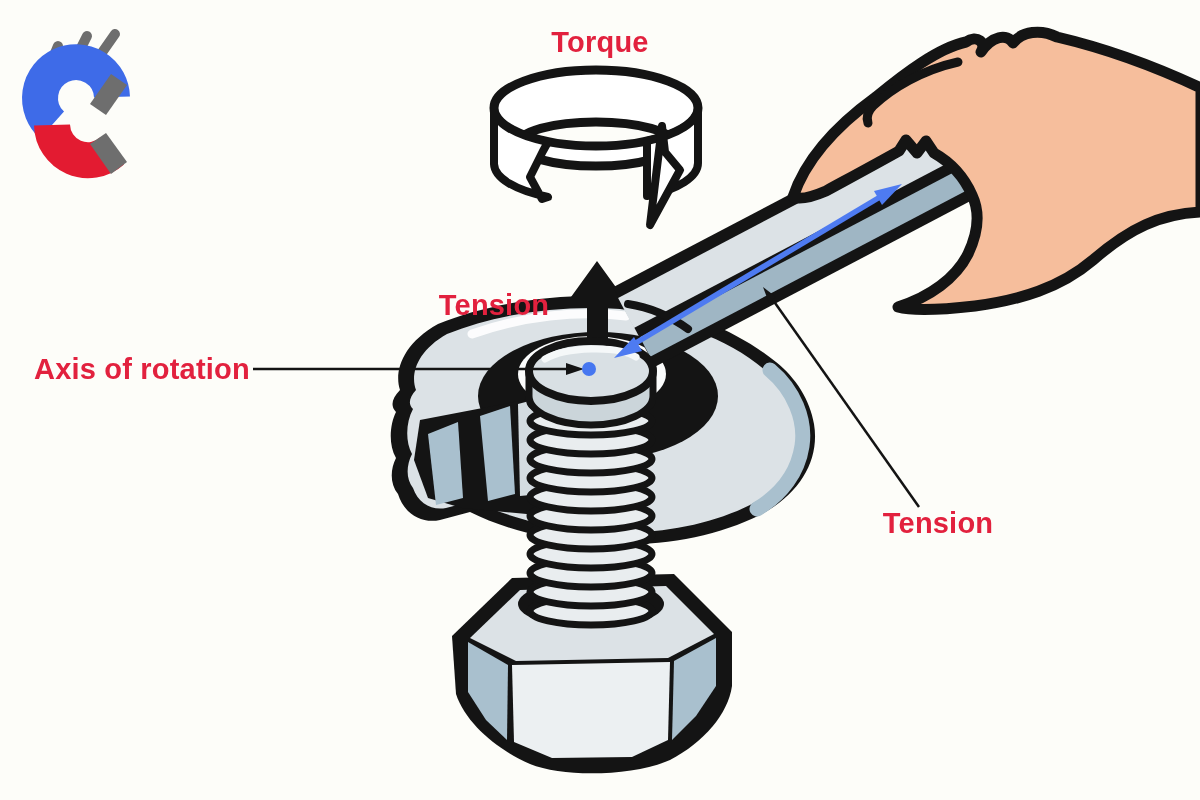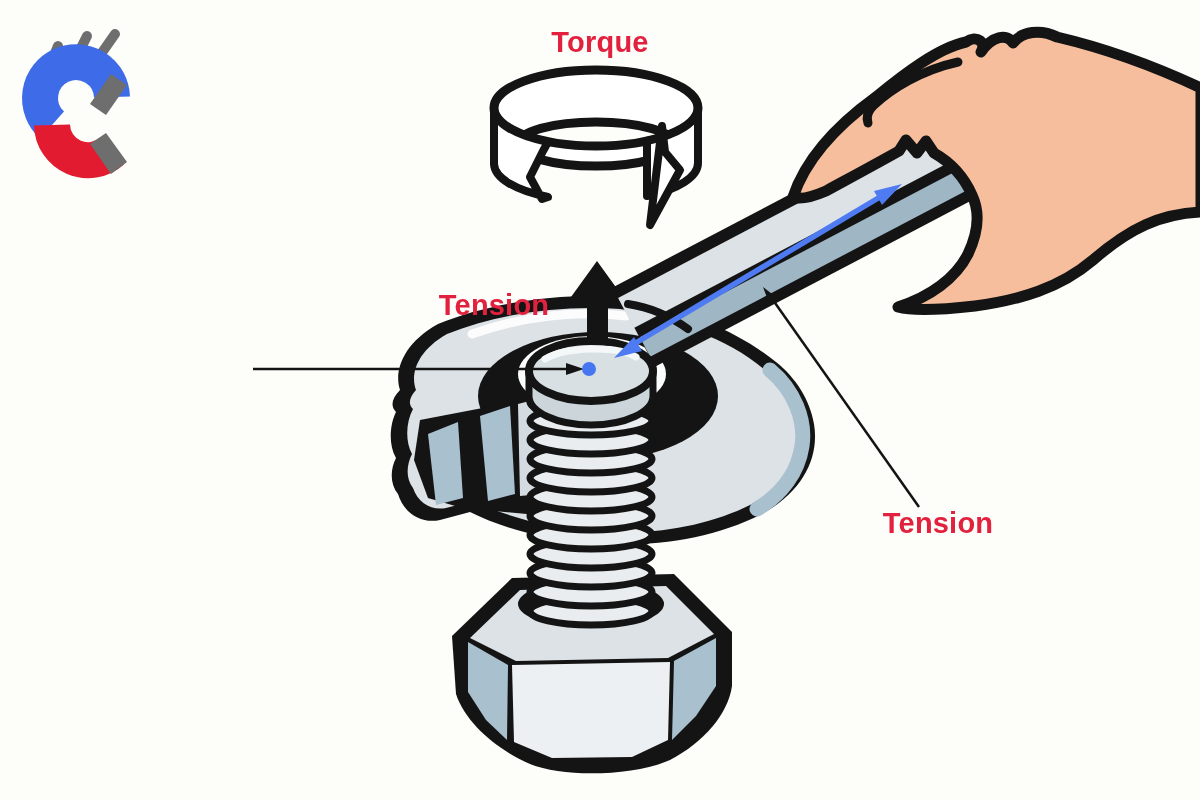--- a/index.html
+++ b/index.html
@@ -155,14 +155,15 @@
     </g>
 
     <g>
       <line x1="919" y1="507" x2="768" y2="293" stroke="var(--outline-black)" stroke-width="2.5"></line>
       <polygon points="763,287 776,297 769,303" fill="var(--outline-black)"></polygon>
     </g>
   </svg>
 
   <div class="lbl center" style="left:600px;top:26px;">Torque</div>
   <div class="lbl center" style="left:494px;top:261px;margin-top:28px;">Tension</div>
+  <div class="lbl" style="left:34px;top:353px;">Axis of rotation</div>
   <div class="lbl center" style="left:938px;top:507px;">Tension</div>
 </div>
 
 </body></html>

